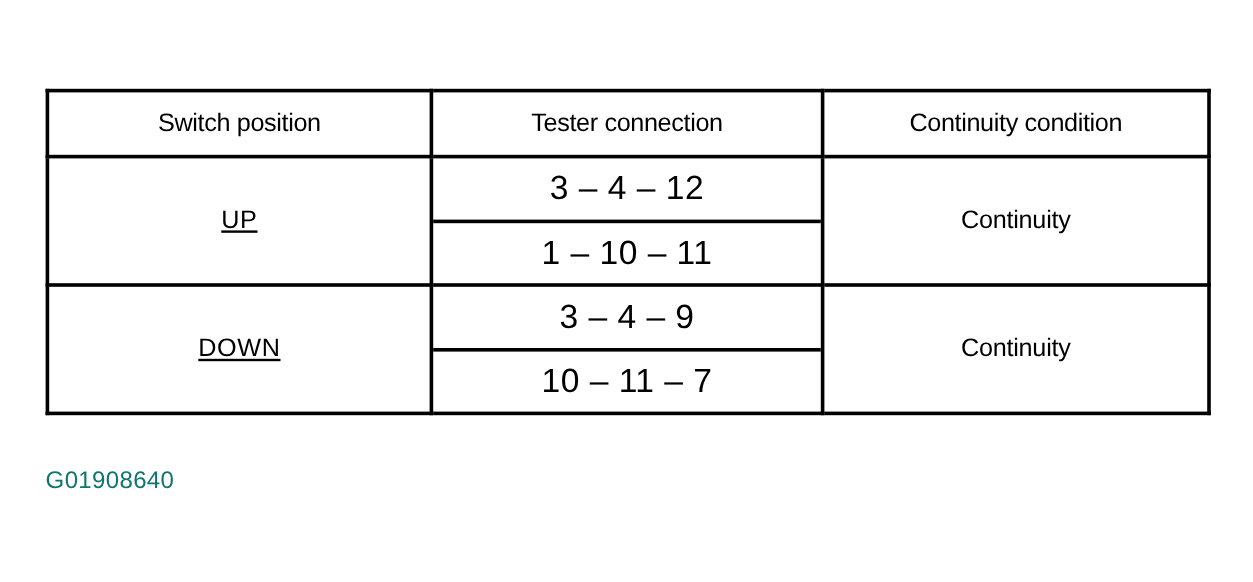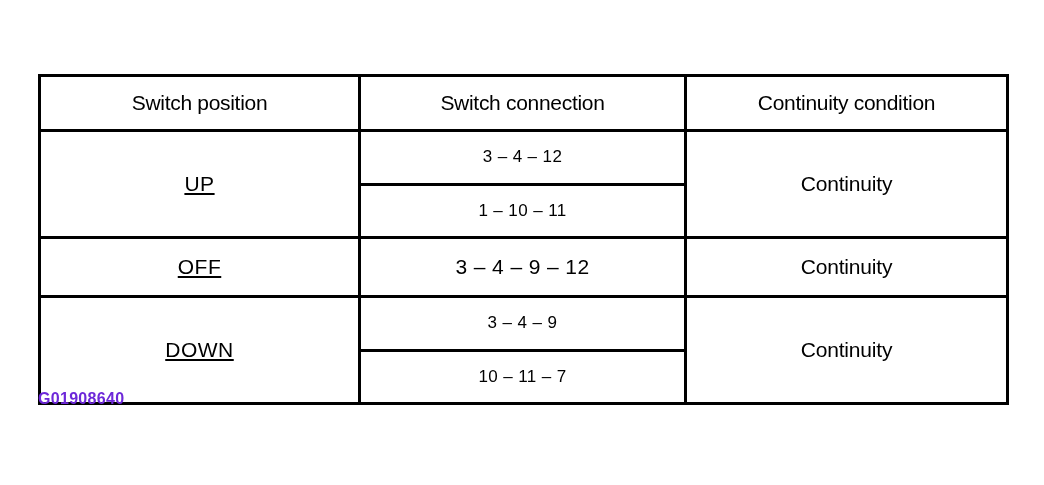--- a/index.html
+++ b/index.html
@@ -78,75 +78,69 @@
     width: 100%;
     height: 100%;
     display: flex;
     flex-direction: column;
   }
   .split > div {
     flex: 1 1 50%;
     display: flex;
     align-items: center;
     justify-content: center;
-    font-size: 17px;
+    font-size: 28px;
     letter-spacing: 0.4px;
   }
   .split > div:first-child {
     border-bottom: 3px solid #000000;
   }
   td.split-holder {
     padding: 0;
     height: 104px;
   }
   .row-tall td { height: 104px; }
   .row-short td { height: 56px; }
 
   .caption {
     position: absolute;
     left: 38px;
     top: 390px;
-    font-size: 16px;
+    font-size: 20px;
     letter-spacing: 0.3px;
-    color: #6d28d9;
-    font-weight: bold;
+    color: #0f766e;
   }
 </style>
 </head>
 <body>
 
 <div class="sheet">
 
   <table class="spec-table">
     <colgroup>
       <col class="col-switch">
       <col class="col-tester">
       <col class="col-cond">
     </colgroup>
     <thead>
       <tr>
         <th class="head-cell">Switch position</th>
-        <th class="head-cell">Switch connection</th>
+        <th class="head-cell">Tester connection</th>
         <th class="head-cell">Continuity condition</th>
       </tr>
     </thead>
     <tbody>
       <tr class="row-tall">
         <td class="switch-cell">UP</td>
         <td class="split-holder">
           <div class="split">
             <div>3 – 4 – 12</div>
             <div>1 – 10 – 11</div>
           </div>
         </td>
-        <td class="cond-cell">Continuity</td>
-      </tr>
-      <tr class="row-short">
-        <td class="switch-cell">OFF</td>
-        <td class="tester-cell">3 – 4 – 9 – 12</td>
         <td class="cond-cell">Continuity</td>
       </tr>
       <tr class="row-tall">
         <td class="switch-cell">DOWN</td>
         <td class="split-holder">
           <div class="split">
             <div>3 – 4 – 9</div>
             <div>10 – 11 – 7</div>
           </div>
         </td>

